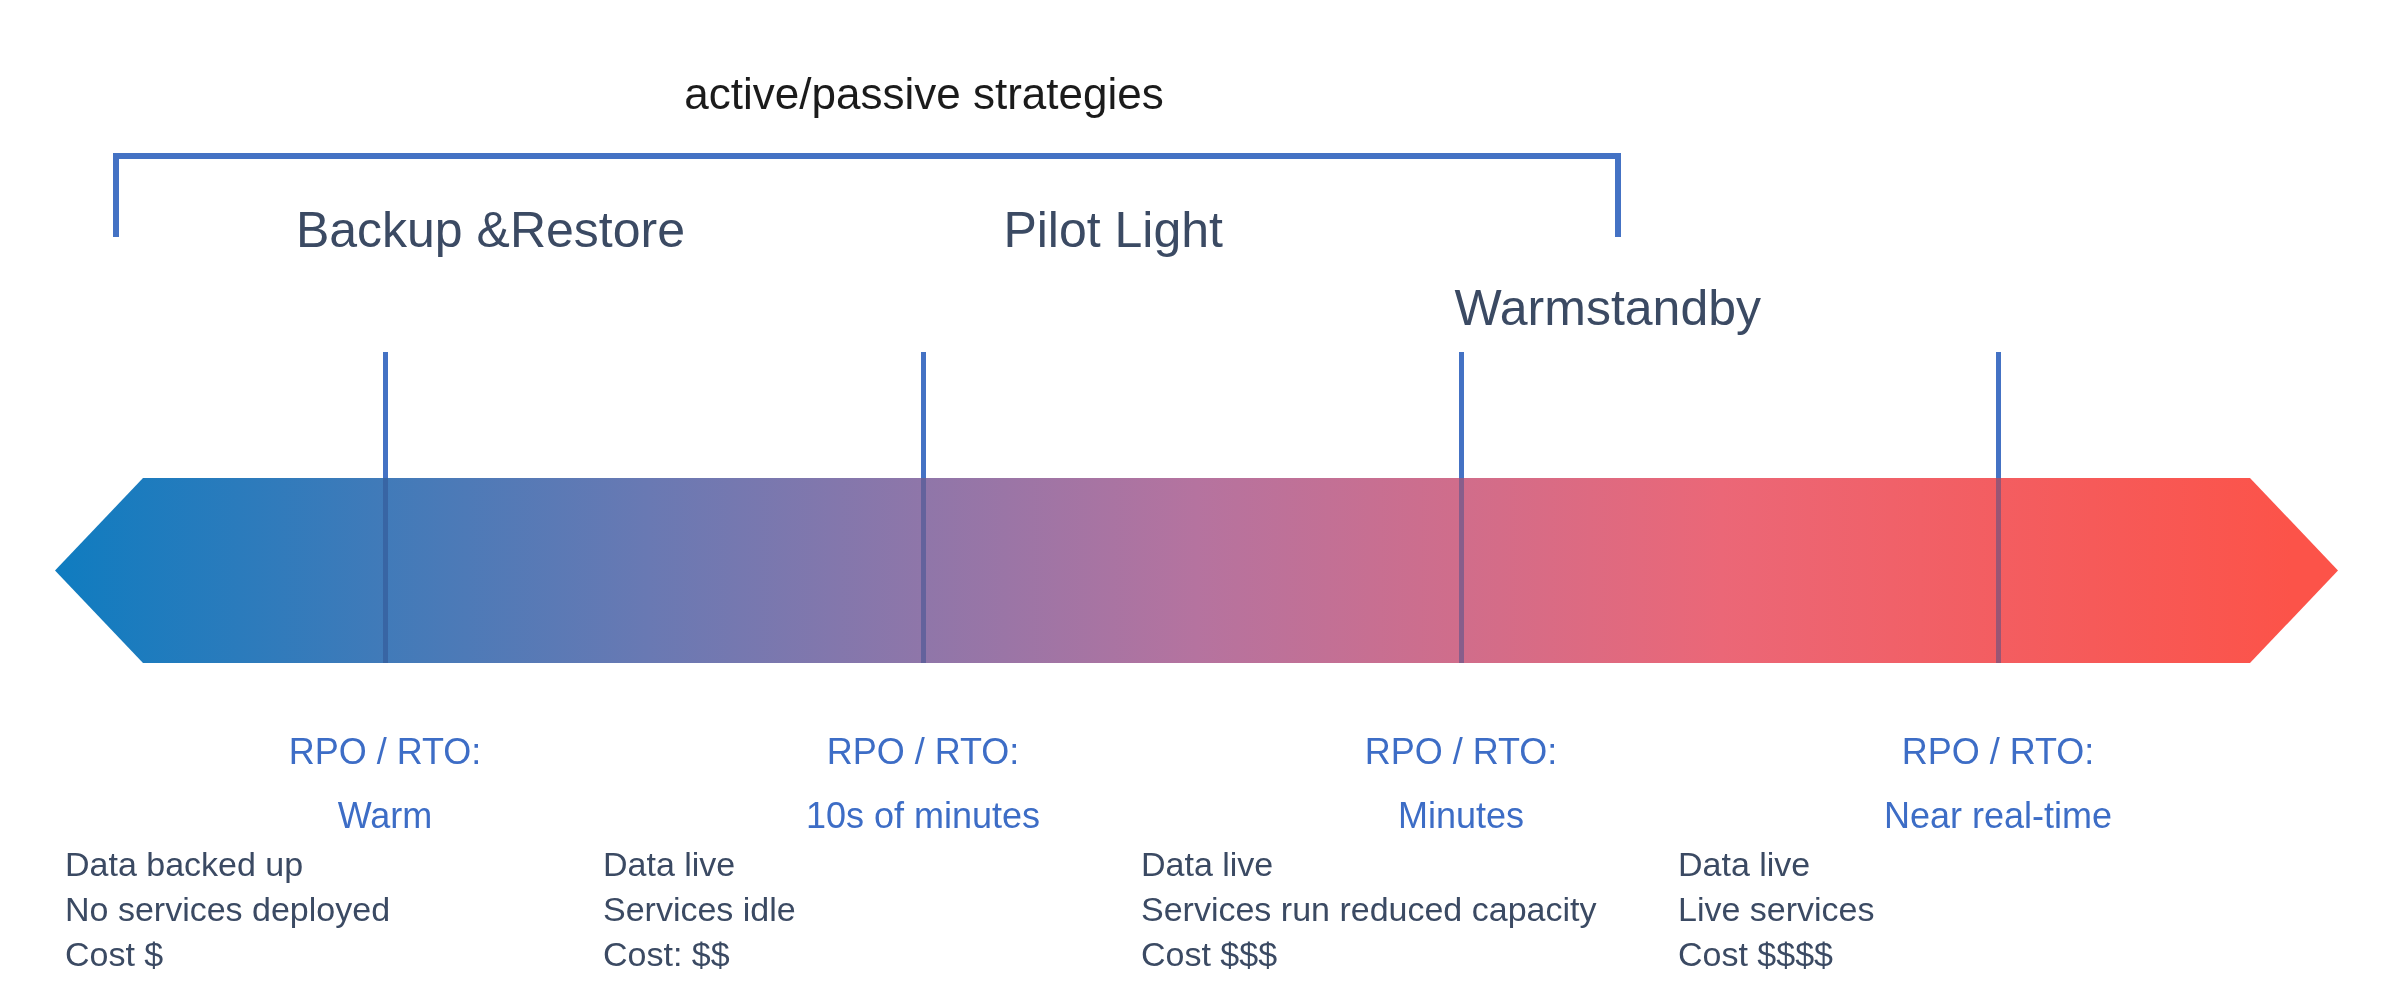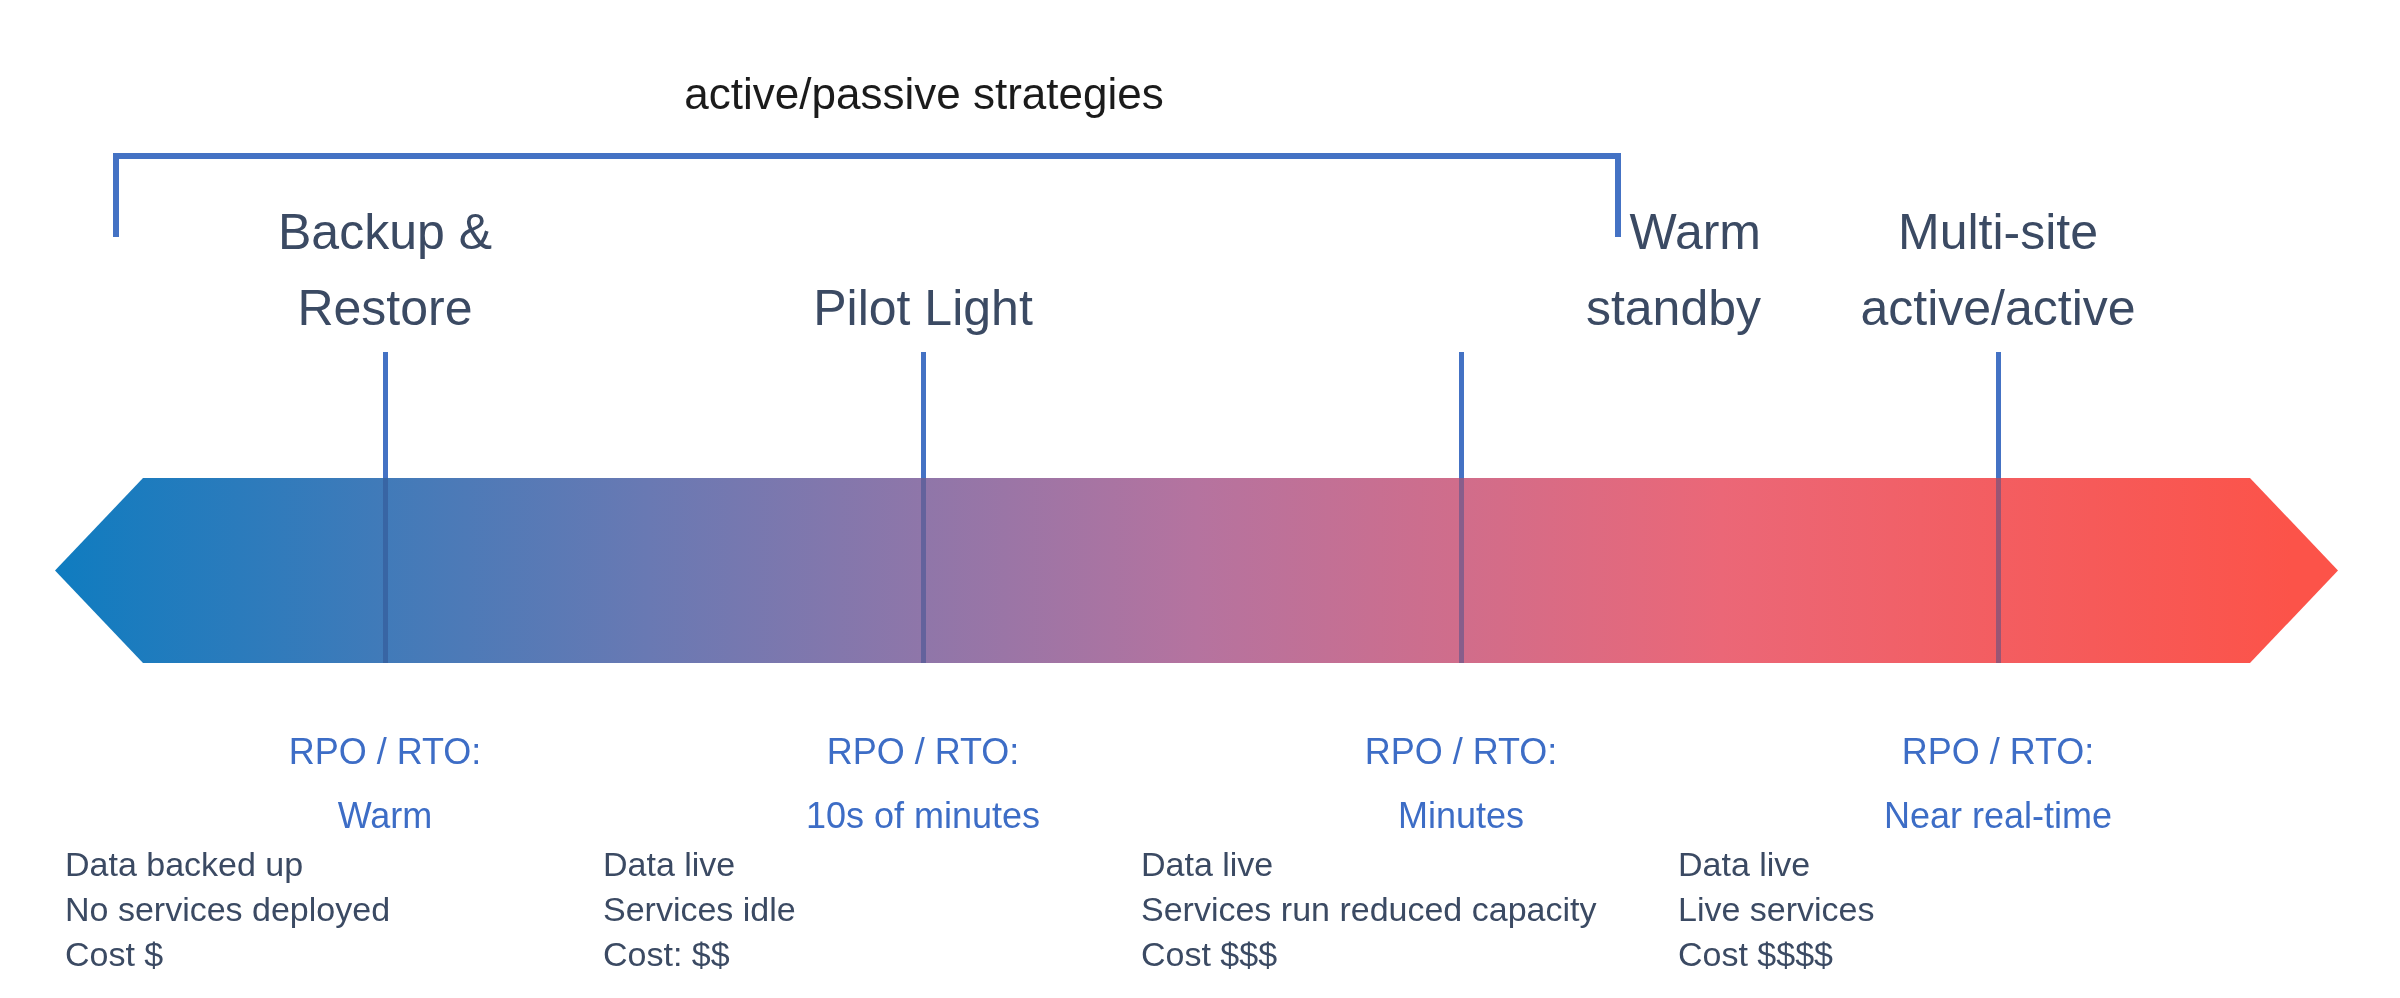--- a/index.html
+++ b/index.html
@@ -34,21 +34,21 @@
     border-right: 6px solid var(--accent-blue, #4472C4);
     box-sizing: border-box;
   }
 
   
   .label {
     position: absolute;
     top: 192px;
     width: 600px; height: 154px;
     display: flex;
-    flex-direction: column;
+    flex-direction: row;
     justify-content: flex-end;
     text-align: center;
     font-size: 50px;
     color: var(--heading-text, #3B4A63);
   }
   .label span { display: block; line-height: 76px; }
 
   
   .tick-upper {
     position: absolute;
@@ -128,24 +128,20 @@
     <span>Restore</span>
   </div>
   <div class="label c1">
     <span>Pilot Light</span>
     <span></span>
   </div>
   <div class="label c2">
     <span>Warm</span>
     <span>standby</span>
   </div>
-  <div class="label c3">
-    <span>Multi-site</span>
-    <span>active/active</span>
-  </div>
 
   <div class="tick-upper x0"></div>
   <div class="tick-upper x1"></div>
   <div class="tick-upper x2"></div>
   <div class="tick-upper x3"></div>
   <div class="tick-lower x0"></div>
   <div class="tick-lower x1"></div>
   <div class="tick-lower x2"></div>
   <div class="tick-lower x3"></div>
 

